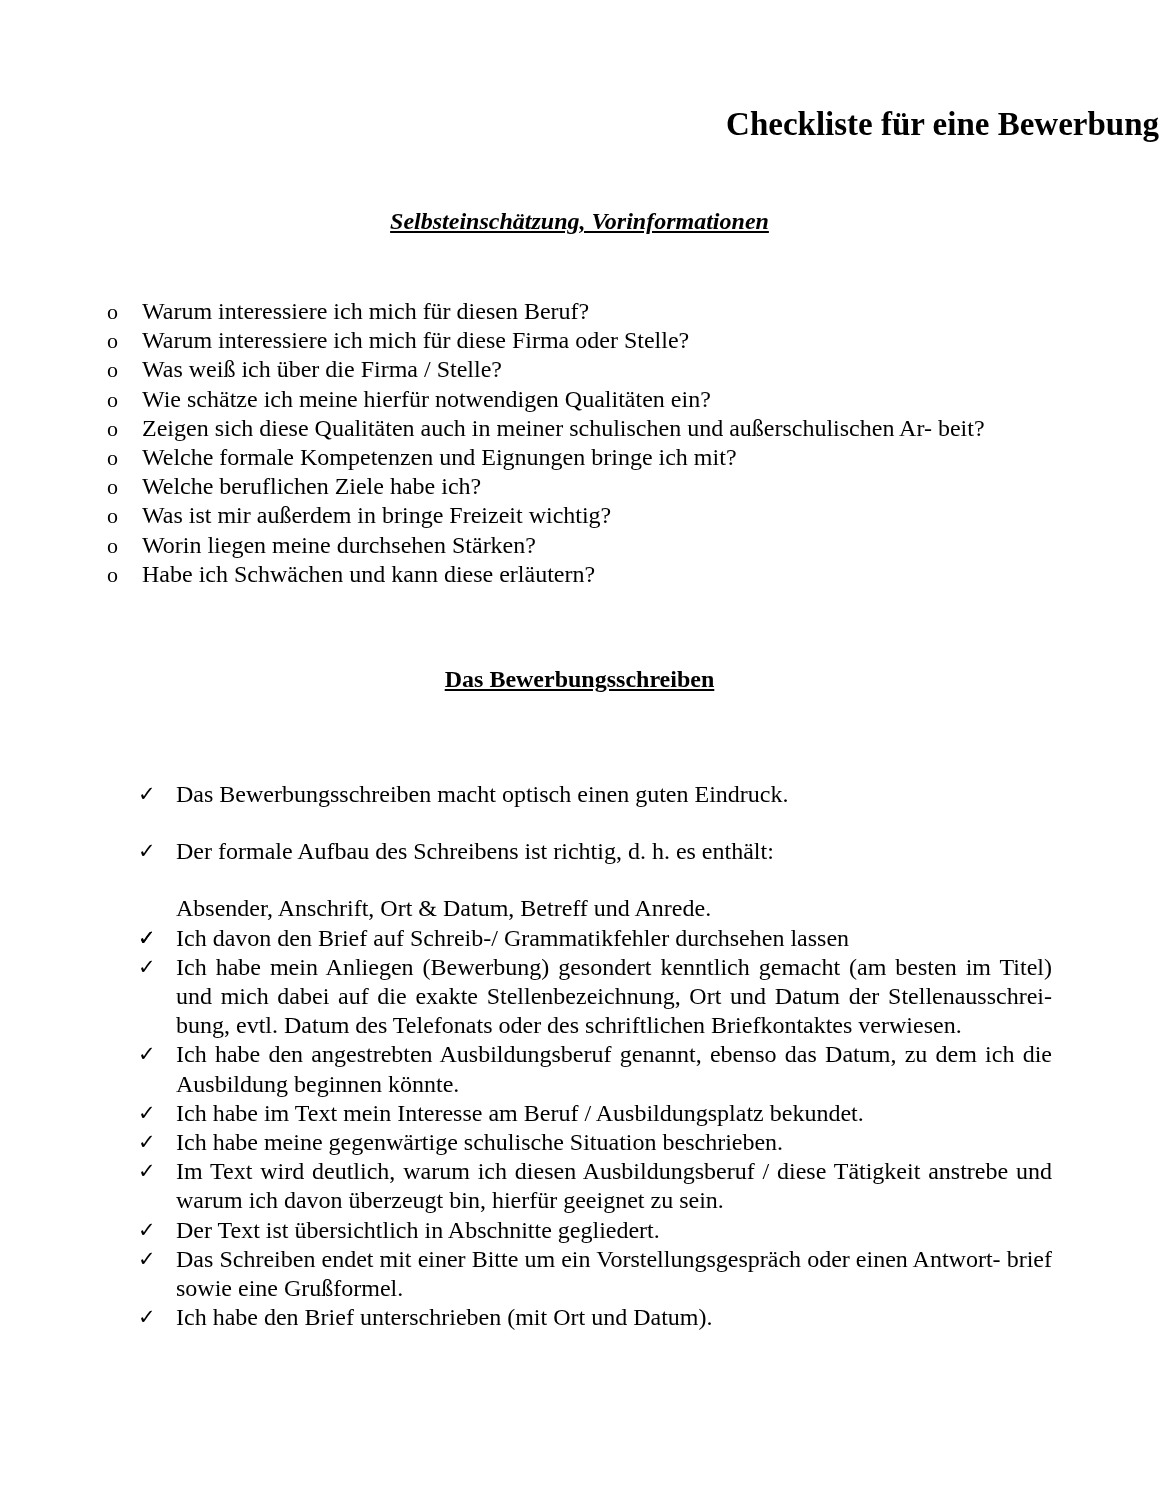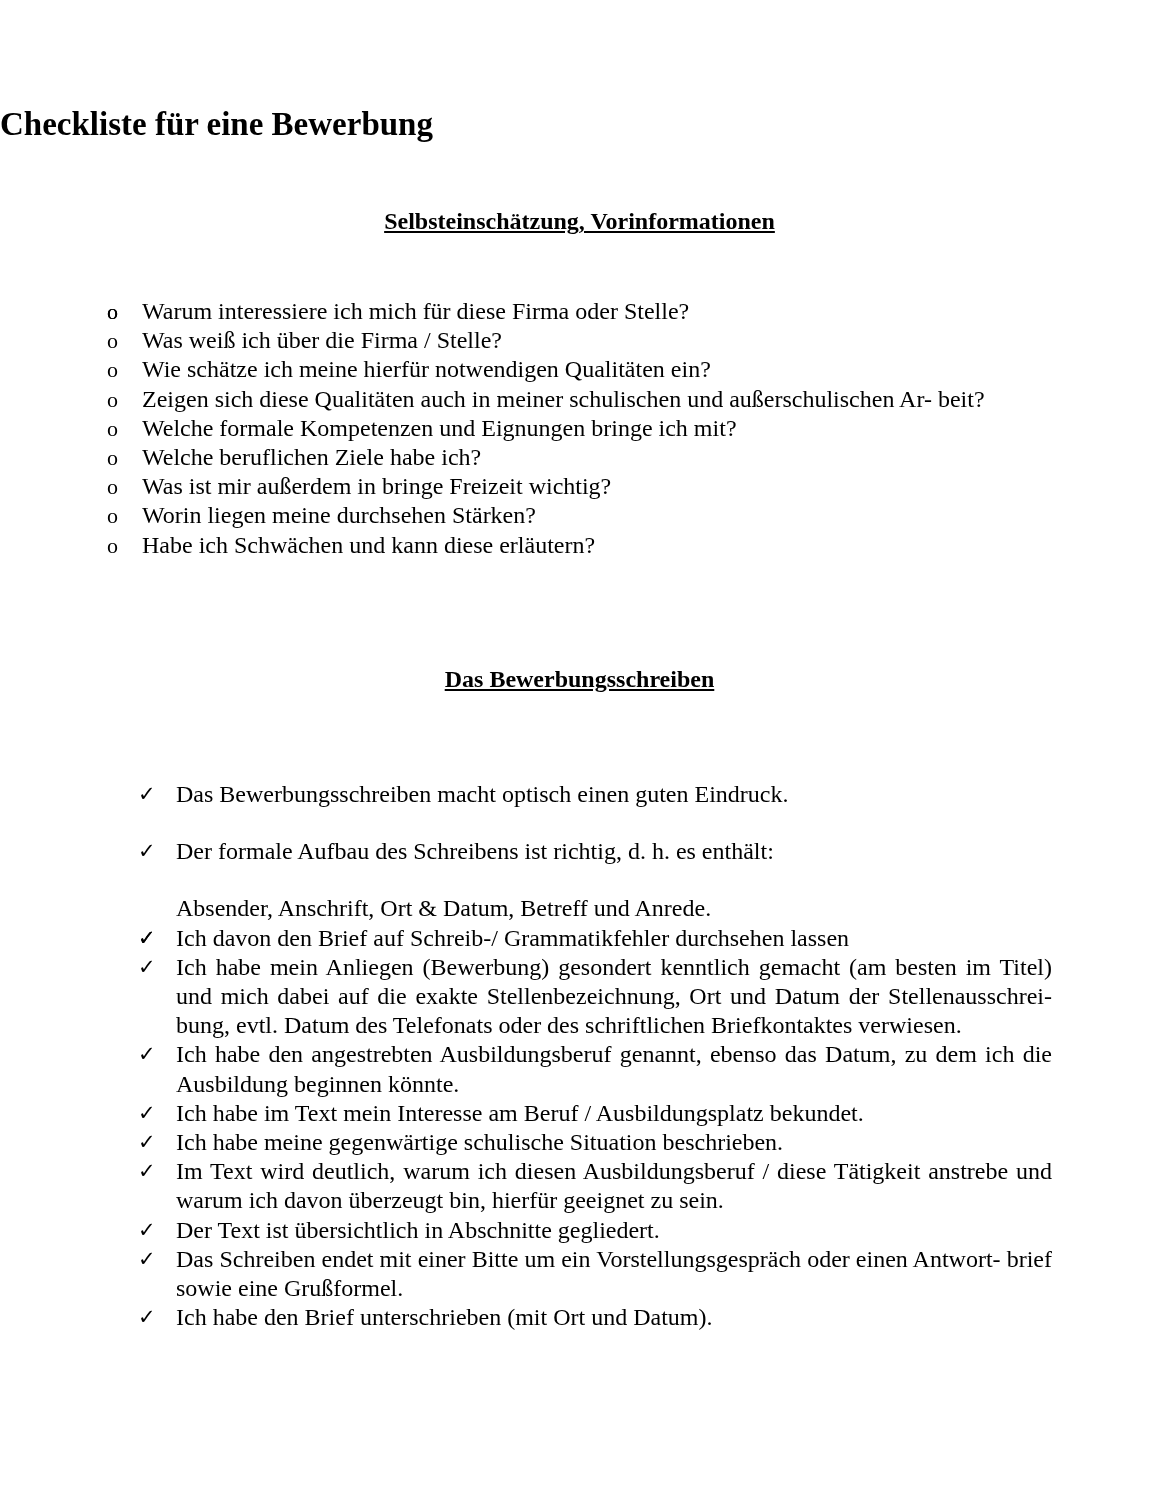--- a/index.html
+++ b/index.html
@@ -1,28 +1,28 @@
 <!DOCTYPE html>
 <html><head>
 <meta charset="utf-8">
 <style>
   html, body { margin: 0; padding: 0; background: #ffffff; }
   body {
     width: 1159px; height: 1500px; position: relative; overflow: hidden;
     font-family: "Liberation Serif", "DejaVu Serif", serif; color: #000;
   }
   .title {
-    position: absolute; left: 0; width: 1159px; top: 106px; text-align: left;
+    position: absolute; left: 0; width: 1159px; top: 106px; text-align: right;
     font-size: 33px; font-weight: bold; margin: 0;
   }
   .section-heading {
     position: absolute; left: 0; width: 1159px; text-align: center;
     font-size: 24px; font-weight: bold; text-decoration: underline; margin: 0;
   }
-  #h1 { top: 208px; }
+  #h1 { top: 208px; font-style: italic; }
   #h2 { top: 666px; }
   ul.list { list-style: none; margin: 0; padding: 0; position: absolute; }
   #list1 { left: 107px; top: 297px; width: 945px; }
   #list2 { left: 138px; top: 780px; width: 914px; }
   ul.list li {
     position: relative; font-size: 24px; line-height: 29.2px;
     text-align: justify; text-align-last: left;
   }
   #list1 li { padding-left: 35px; }
   #list2 li { padding-left: 38px; }
@@ -33,21 +33,21 @@
   .line { display: block; margin-top: 28px; }
 </style>
 </head>
 <body>
 
 <h1 class="title">Checkliste für eine Bewerbung</h1>
 
 <h2 class="section-heading" id="h1">Selbsteinschätzung, Vorinformationen</h2>
 
 <ul class="list" id="list1">
-  <li><span class="bullet">o</span></li>
+  <li><span class="bullet">o</span><span>Warum interessiere ich mich für diesen Beruf?</span></li>
   <li><span class="bullet">o</span><span>Warum interessiere ich mich für diese Firma oder Stelle?</span></li>
   <li><span class="bullet">o</span><span>Was weiß ich über die Firma / Stelle?</span></li>
   <li><span class="bullet">o</span><span>Wie schätze ich meine hierfür notwendigen Qualitäten ein?</span></li>
   <li><span class="bullet">o</span><span>Zeigen sich diese Qualitäten auch in meiner schulischen und außerschulischen Ar- beit?</span></li>
   <li><span class="bullet">o</span><span>Welche formale Kompetenzen und Eignungen bringe ich mit?</span></li>
   <li><span class="bullet">o</span><span>Welche beruflichen Ziele habe ich?</span></li>
   <li><span class="bullet">o</span><span>Was ist mir außerdem in bringe Freizeit wichtig?</span></li>
   <li><span class="bullet">o</span><span>Worin liegen meine durchsehen Stärken?</span></li>
   <li><span class="bullet">o</span><span>Habe ich Schwächen und kann diese erläutern?</span></li>
 </ul>

